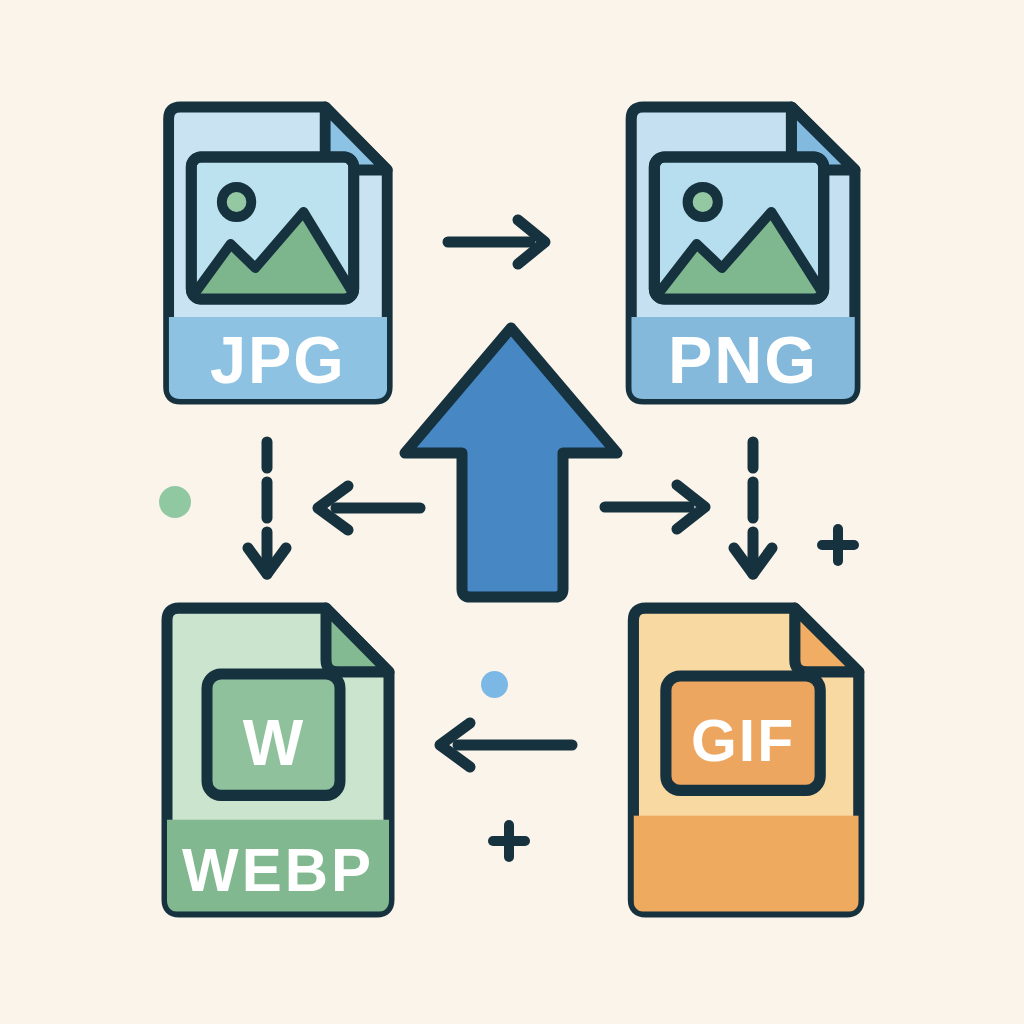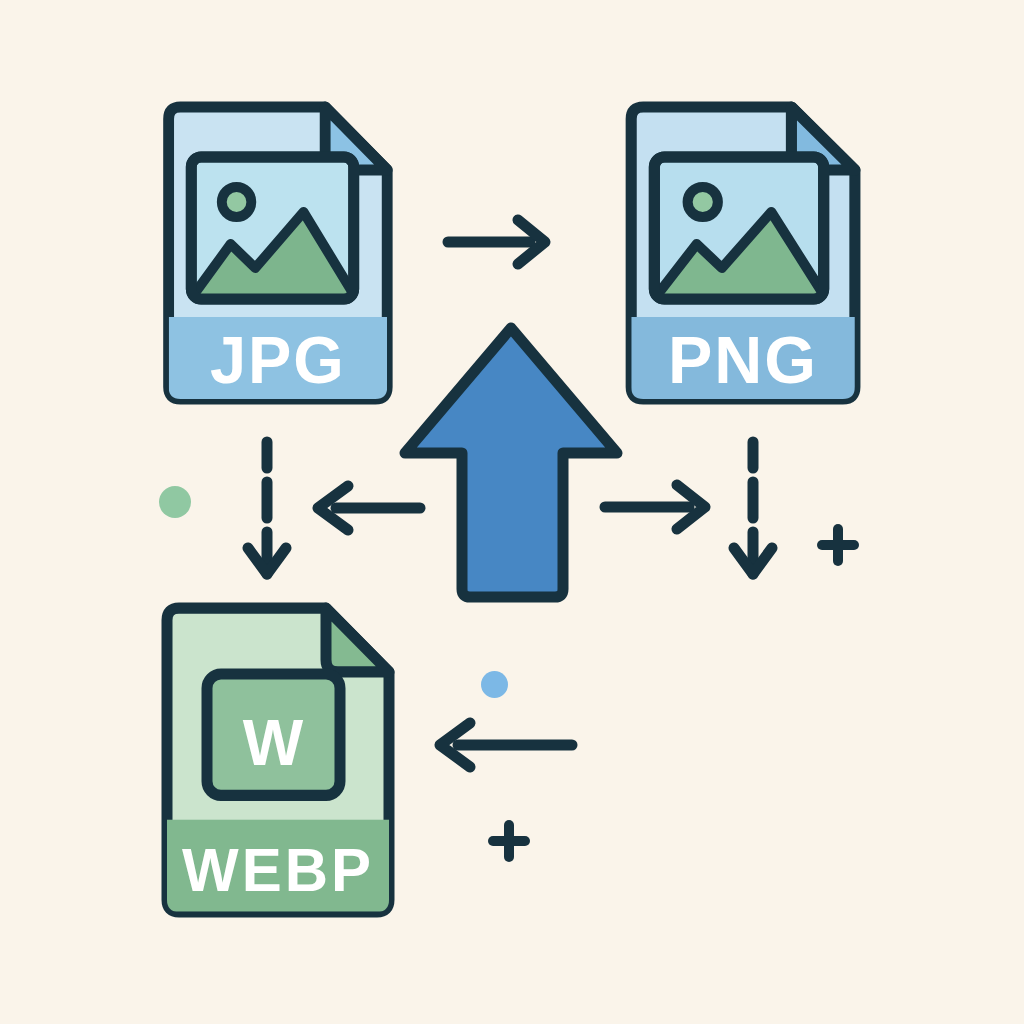--- a/index.html
+++ b/index.html
@@ -80,20 +80,34 @@
       </defs>
       <path class="ol" stroke-width="11" d="M 37 13 L 184 13 L 247 76 L 247 301 Q 247 313 235 313 L 37 313 Q 25 313 25 301 L 25 25 Q 25 13 37 13 Z" fill="#cbe4cd"></path>
       <rect class="noline" x="25" y="222" width="222" height="91" clip-path="url(#webpBody)" fill="#81b88f"></rect>
       <path class="ol" stroke-width="11" d="M 184 13 L 184 64 Q 184 76 196 76 L 247 76 Z" fill="#84ba91"></path>
       <rect class="ol" stroke-width="11" x="65" y="78" width="133" height="120" rx="14" fill="#8fc19c"></rect>
       <text x="131" y="168" font-size="64" text-anchor="middle">W</text>
       <text x="136" y="292" font-size="60" letter-spacing="3" text-anchor="middle">WEBP</text>
     </svg>
   </div>
 
+  <div class="abs" style="left:608px; top:595px;">
+    <svg width="264" height="330" viewBox="0 0 260 326" preserveAspectRatio="none">
+      <defs>
+        <clipPath id="gifBody">
+            <path d="M 37 13 L 184 13 L 247 76 L 247 301 Q 247 313 235 313 L 37 313 Q 25 313 25 301 L 25 25 Q 25 13 37 13 Z"></path>
+          </clipPath>
+      </defs>
+      <path class="ol" stroke-width="11" d="M 37 13 L 184 13 L 247 76 L 247 301 Q 247 313 235 313 L 37 313 Q 25 313 25 301 L 25 25 Q 25 13 37 13 Z" fill="#f8d9a1"></path>
+      <rect class="noline" x="25" y="218" width="222" height="95" clip-path="url(#gifBody)" fill="#eeaa5e"></rect>
+      <path class="ol" stroke-width="11" d="M 184 13 L 184 64 Q 184 76 196 76 L 247 76 Z" fill="#f0ad63"></path>
+      <rect class="ol" stroke-width="11" x="57" y="80" width="152" height="113" rx="14" fill="#eda660"></rect>
+      <text x="133" y="164" font-size="58" letter-spacing="2" text-anchor="middle">GIF</text>
+    </svg>
+  </div>
 
   <div class="abs" style="left:440px; top:214px;">
     <svg width="115" height="56" viewBox="0 0 115 56">
       <path class="ol" fill="none" stroke-width="11" d="M 8 28 L 90 28"></path>
       <path class="ol" fill="none" stroke-width="11" d="M 78 6 L 105 28 L 78 50"></path>
     </svg>
   </div>
 
   <div class="abs" style="left:400px; top:322px;">
     <svg width="222" height="282" viewBox="0 0 222 282">

